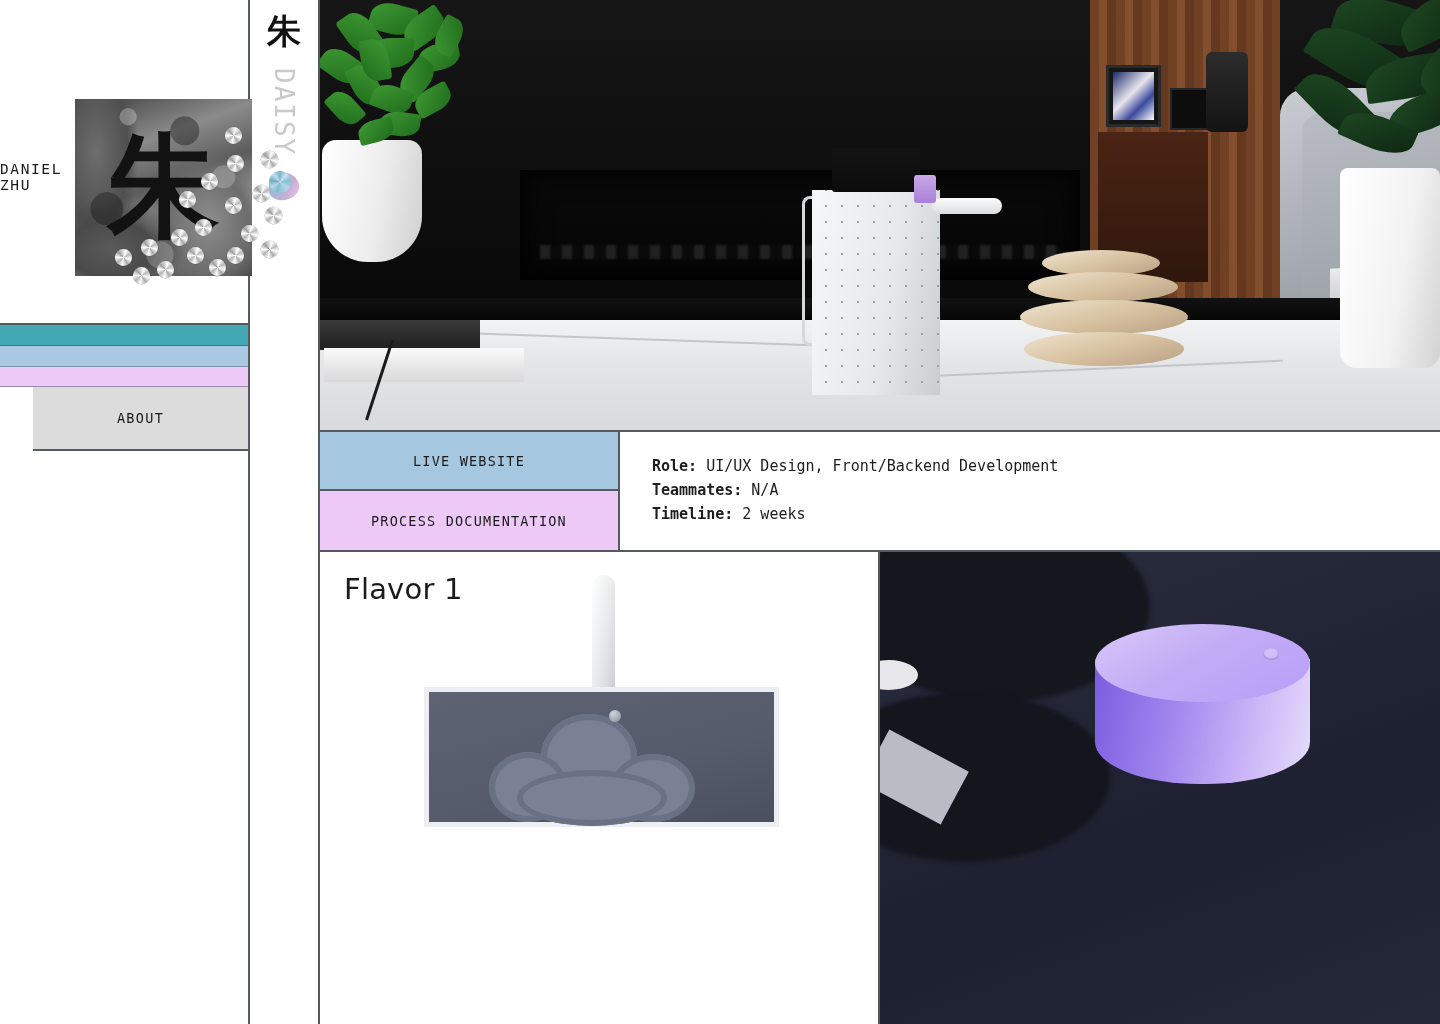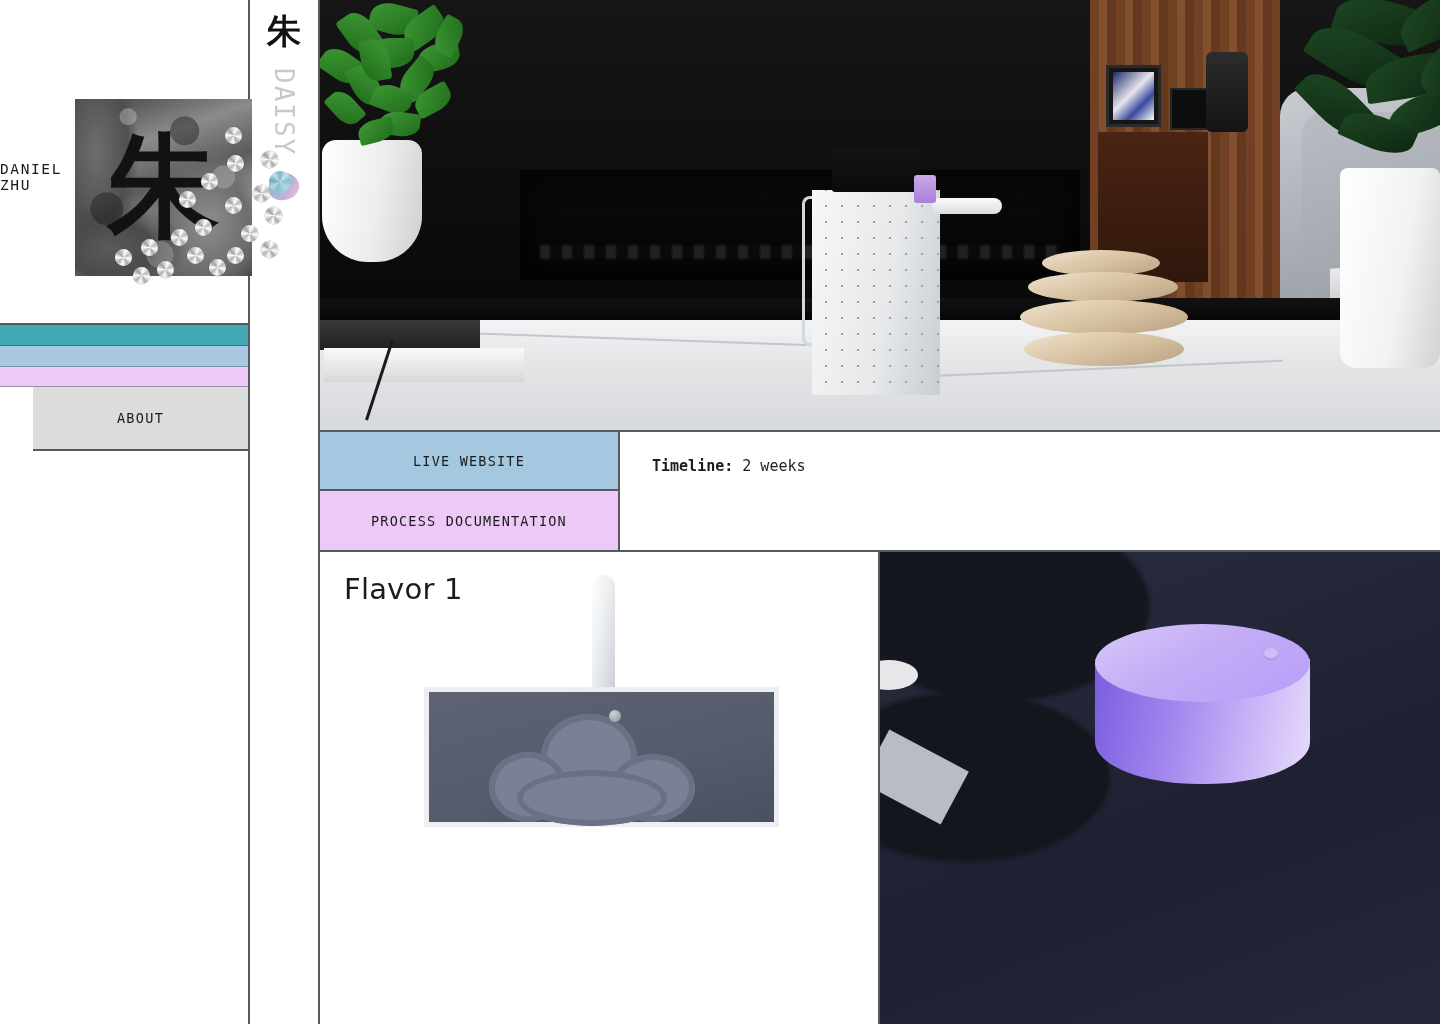--- a/index.html
+++ b/index.html
@@ -458,20 +458,22 @@
           <div class="stone" style="left: 4px; top: 82px; width: 160px; height: 34px;"></div>
         </div>
     </section>
 
     <section class="info-row">
       <div class="info-btns">
         <div class="btn btn-live">LIVE WEBSITE</div>
         <div class="btn btn-process">PROCESS DOCUMENTATION</div>
       </div>
       <div class="info-meta">
+        <div class="meta-line"><span class="meta-key">Role:</span><span> UI/UX Design, Front/Backend Development</span></div>
+        <div class="meta-line"><span class="meta-key">Teammates:</span><span> N/A</span></div>
         <div class="meta-line"><span class="meta-key">Timeline:</span><span> 2 weeks</span></div>
       </div>
     </section>
 
 
     <section class="flavor-row">
       <div class="flavor-left">
         <div class="flavor-title">Flavor 1</div>
         <div class="fl-antenna"></div>
         <div class="fl-box">

